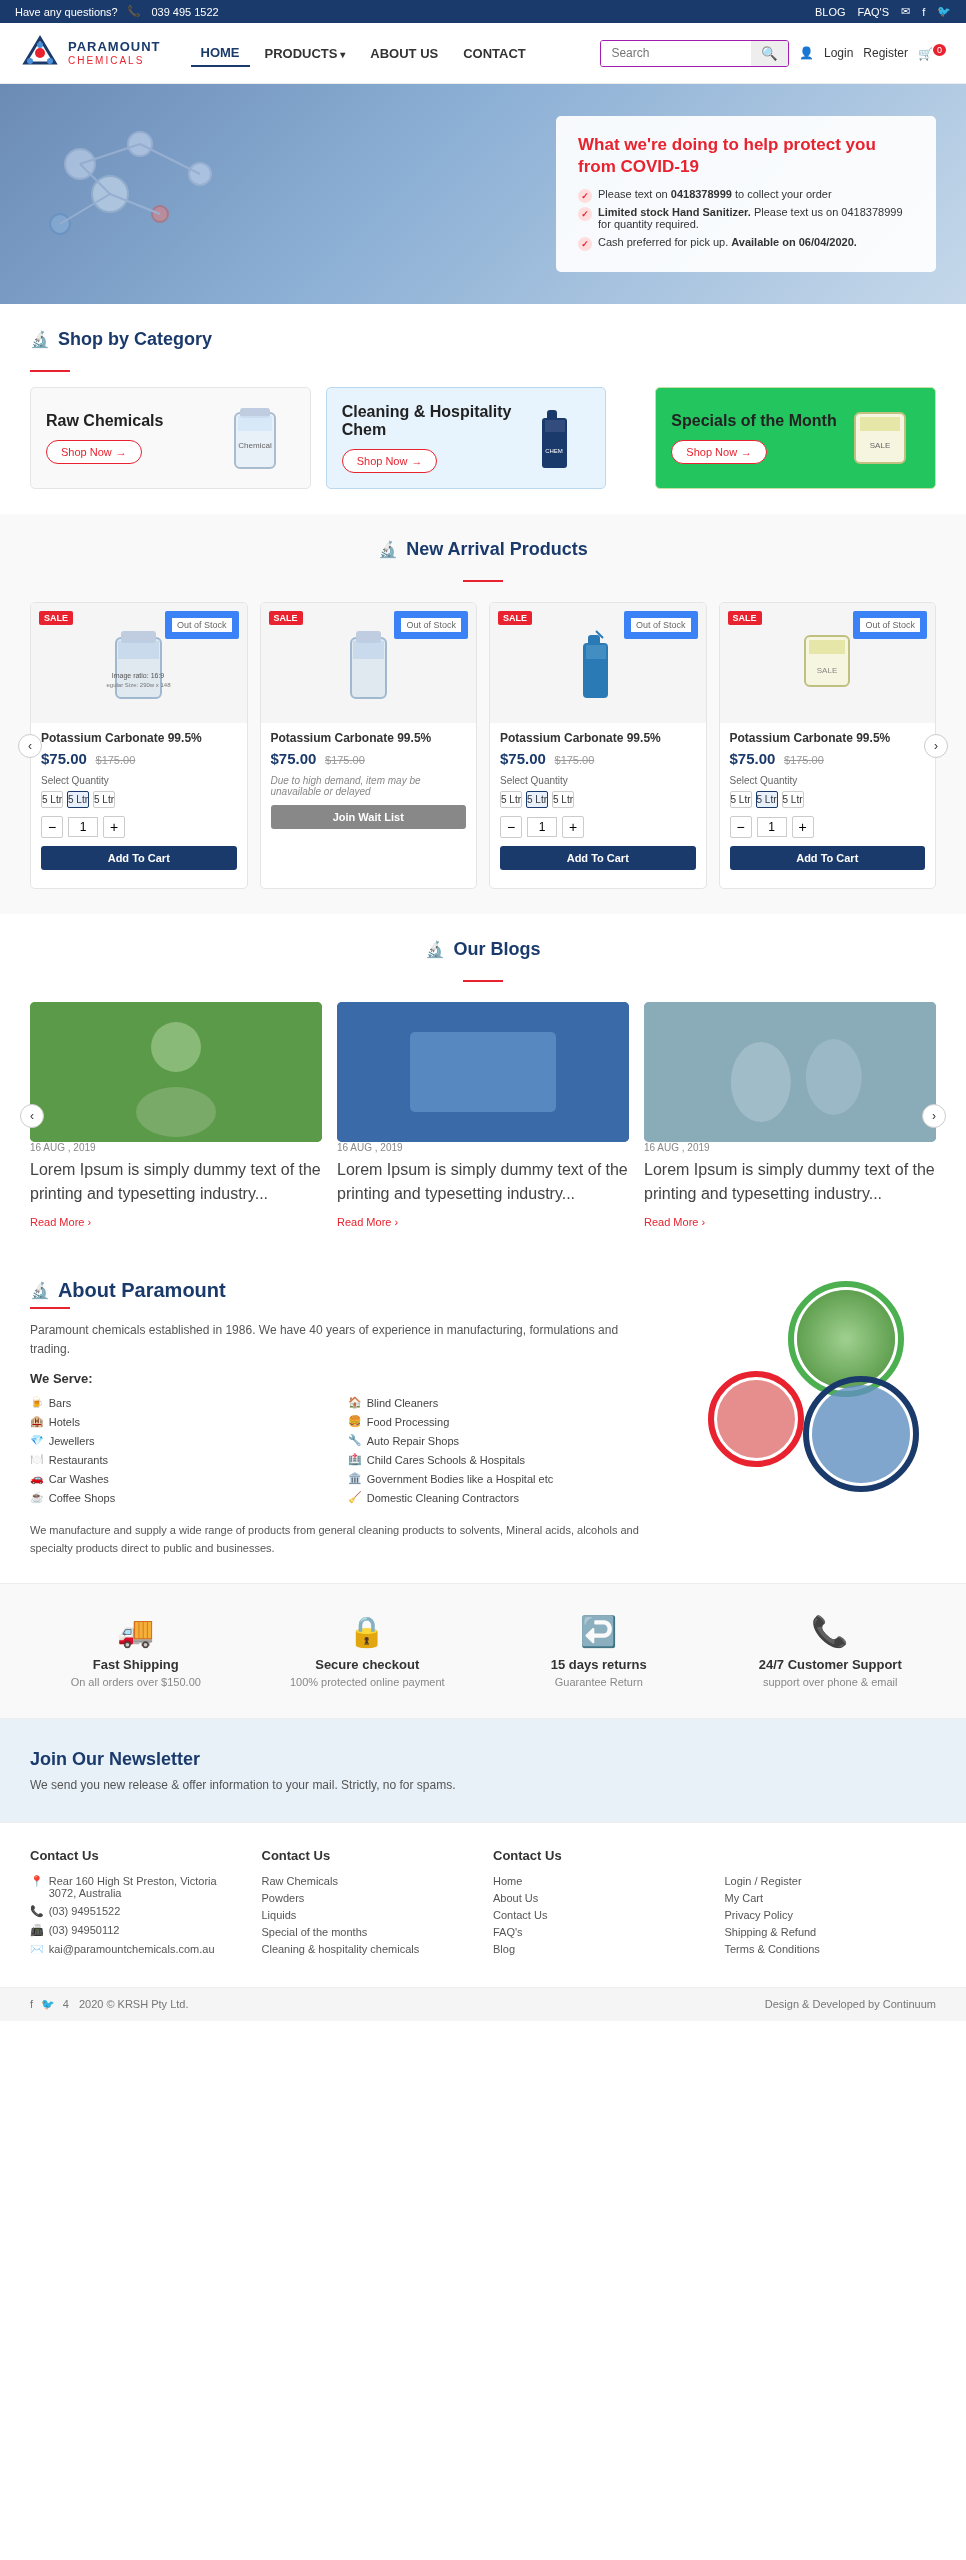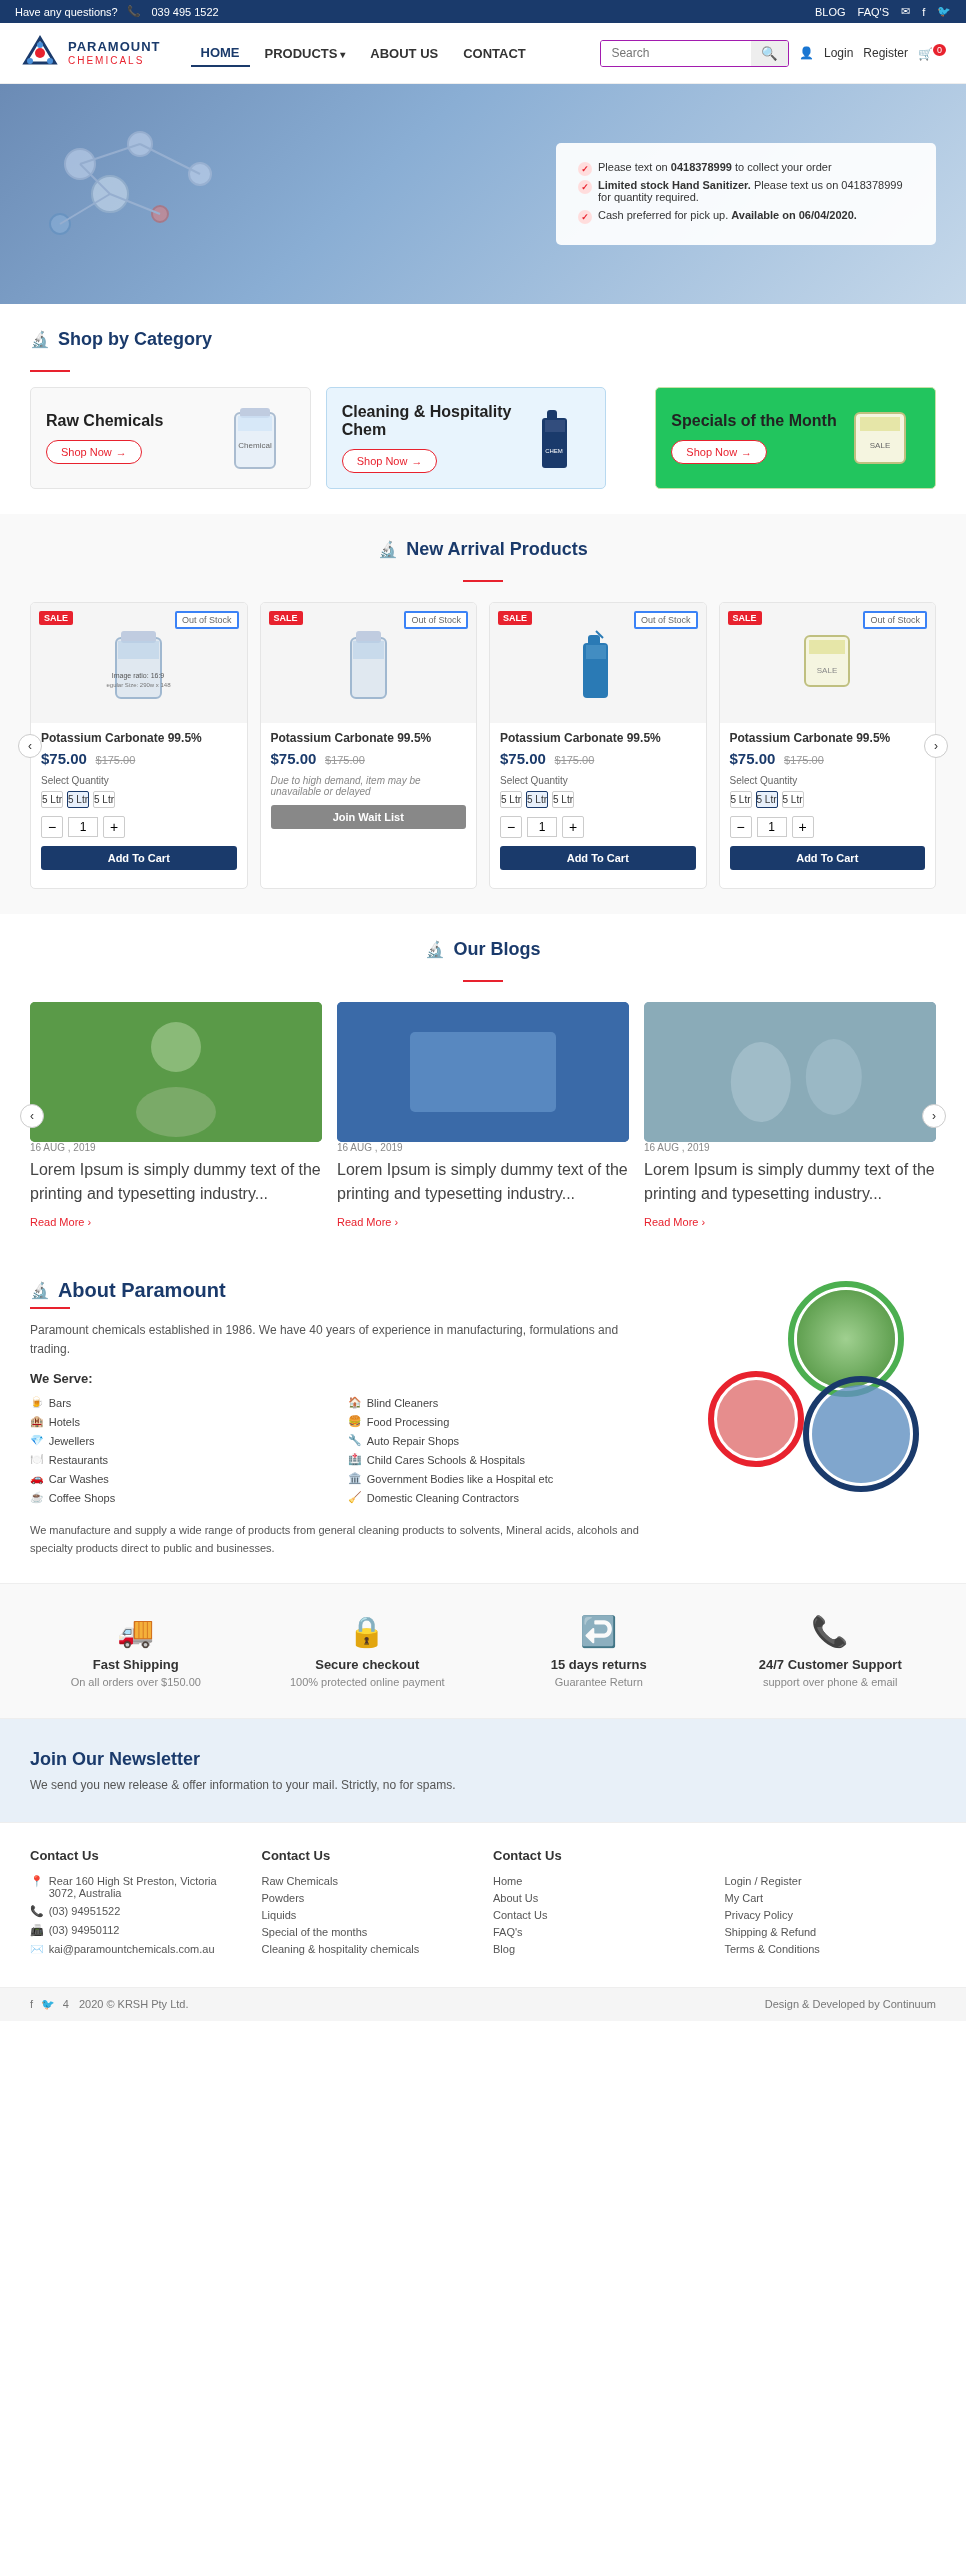--- a/index.html
+++ b/index.html
@@ -53,21 +53,21 @@
     .cat-text h3 { font-size: 16px; font-weight: bold; color: #222; margin-bottom: 10px; }
     .shop-btn { border: 1px solid #e8222e; color: #e8222e; padding: 5px 14px; border-radius: 20px; font-size: 11px; background: #fff; cursor: pointer; display: inline-flex; align-items: center; gap: 4px; }
     .cat-image { width: 80px; height: 70px; display: flex; align-items: center; justify-content: center; }
 
     
     .products-section { background: #f9f9f9; padding: 25px 30px; }
     .products-grid { display: flex; gap: 12px; position: relative; }
     .product-card { flex: 1; background: #fff; border: 1px solid #e5e5e5; border-radius: 5px; overflow: hidden; padding-bottom: 10px; }
     .product-img { position: relative; padding: 10px; min-height: 120px; display: flex; align-items: center; justify-content: center; background: #f5f5f5; }
     .badge-sale { background: #e8222e; color: #fff; font-size: 9px; font-weight: bold; padding: 2px 5px; position: absolute; top: 8px; left: 8px; border-radius: 2px; }
-    .badge-out { background: #fff; border: 2px solid #3b82f6; color: #666; font-size: 9px; padding: 2px 5px; position: absolute; top: 8px; right: 8px; border-radius: 2px; }
+    .badge-out { background: #fff; border: 7px solid #3b82f6; color: #666; font-size: 9px; padding: 2px 5px; position: absolute; top: 8px; right: 8px; border-radius: 2px; }
     .product-info { padding: 8px 10px; }
     .product-name { font-size: 12px; font-weight: bold; color: #333; margin-bottom: 5px; }
     .product-price { margin-bottom: 8px; }
     .price-current { font-size: 15px; font-weight: bold; color: #1a3a6b; }
     .price-old { font-size: 11px; color: #999; text-decoration: line-through; margin-left: 5px; }
     .note { font-size: 10px; color: #888; font-style: italic; margin-bottom: 8px; }
     .qty-label { font-size: 10px; color: #666; margin-bottom: 5px; }
     .qty-options { display: flex; gap: 4px; margin-bottom: 8px; }
     .qty-option { border: 1px solid #ccc; padding: 2px 0; font-size: 10px; border-radius: 2px; cursor: pointer; }
     .qty-option.active { border-color: #1a3a6b; background: #e8f0fb; }
@@ -199,20 +199,23 @@
       <circle cx="160" cy="130" r="8" fill="#e08080" stroke="#c06060" stroke-width="2"></circle>
       <circle cx="110" cy="110" r="18" fill="#d0e0f0" stroke="#a0b8d0" stroke-width="2"></circle>
       <circle cx="200" cy="90" r="11" fill="#c8d8f0" stroke="#aabcd8" stroke-width="2"></circle>
       <line x1="80" y1="80" x2="140" y2="60" stroke="#aabcd8" stroke-width="2"></line>
       <line x1="80" y1="80" x2="110" y2="110" stroke="#aabcd8" stroke-width="2"></line>
       <line x1="140" y1="60" x2="200" y2="90" stroke="#aabcd8" stroke-width="2"></line>
       <line x1="110" y1="110" x2="160" y2="130" stroke="#aabcd8" stroke-width="2"></line>
       <line x1="60" y1="140" x2="110" y2="110" stroke="#aabcd8" stroke-width="2"></line>
     </svg>
     <div class="hero-content">
+      <h2>
+        <span>What we're doing to help protect you from </span><span style="color:#e8222e">COVID-19</span>
+      </h2>
       <ul class="hero-list">
         <li>Please text on <strong>0418378999</strong> to collect your order</li>
         <li><strong>Limited stock Hand Sanitizer.</strong> Please text us on 0418378999 for quantity required.</li>
         <li>Cash preferred for pick up. <strong>Available on 06/04/2020.</strong></li>
       </ul>
     </div>
   </div>
 </div>
 
 <div class="section">

